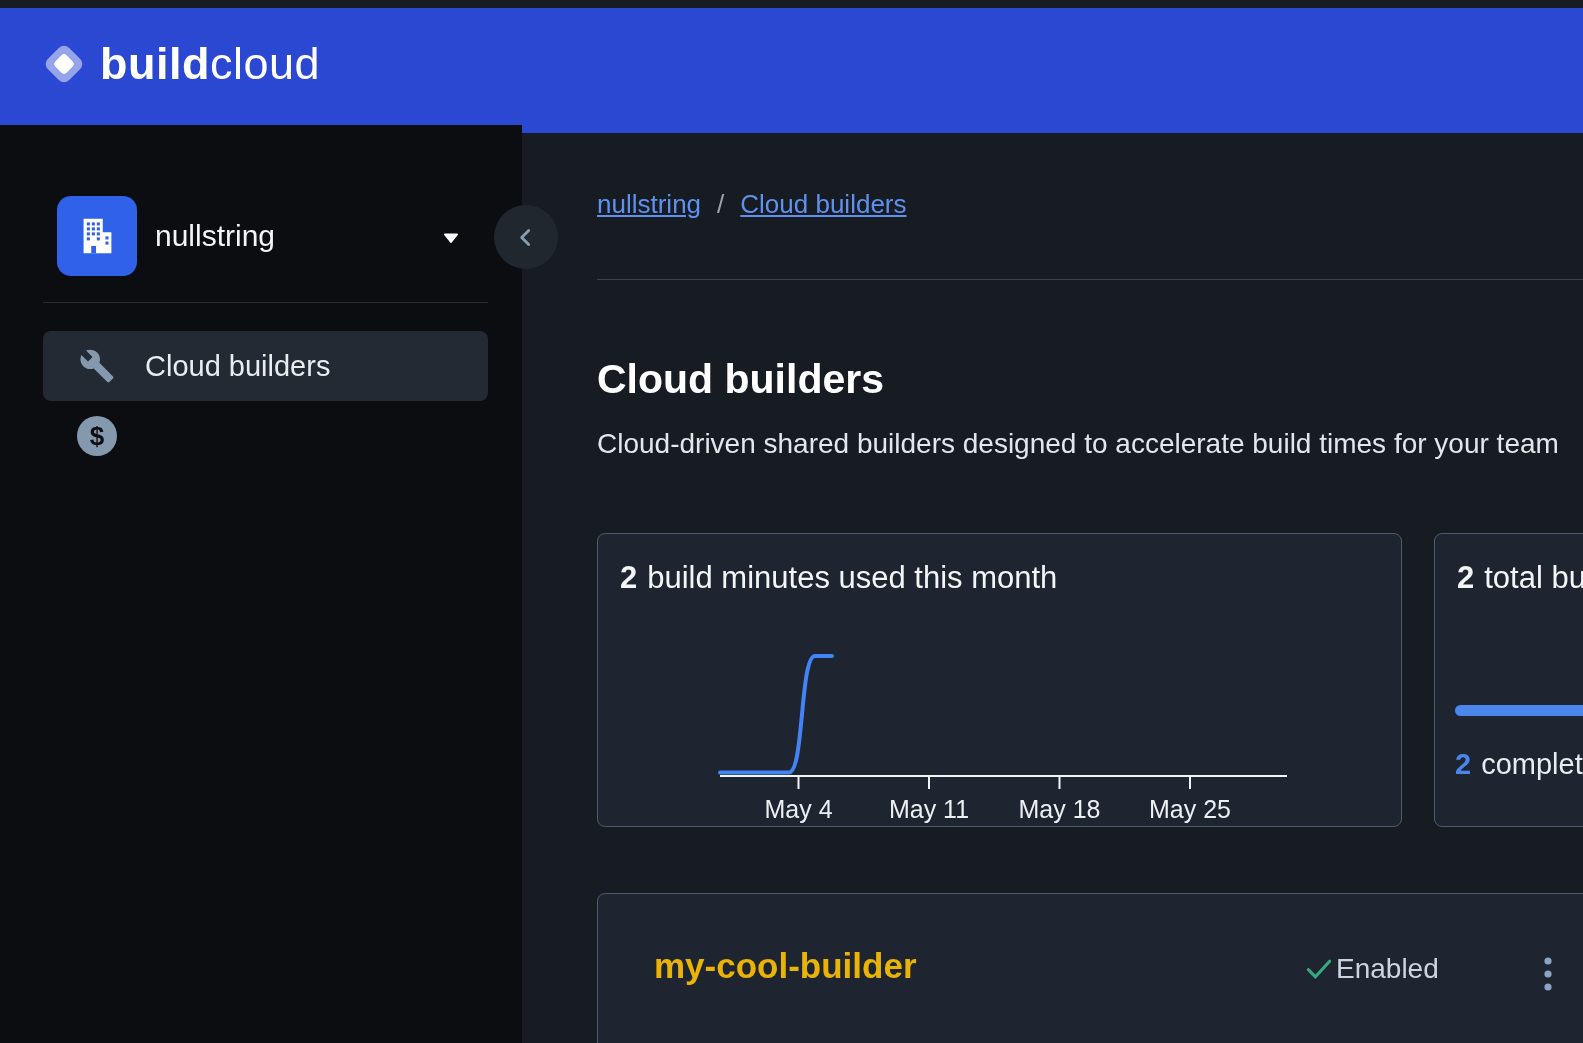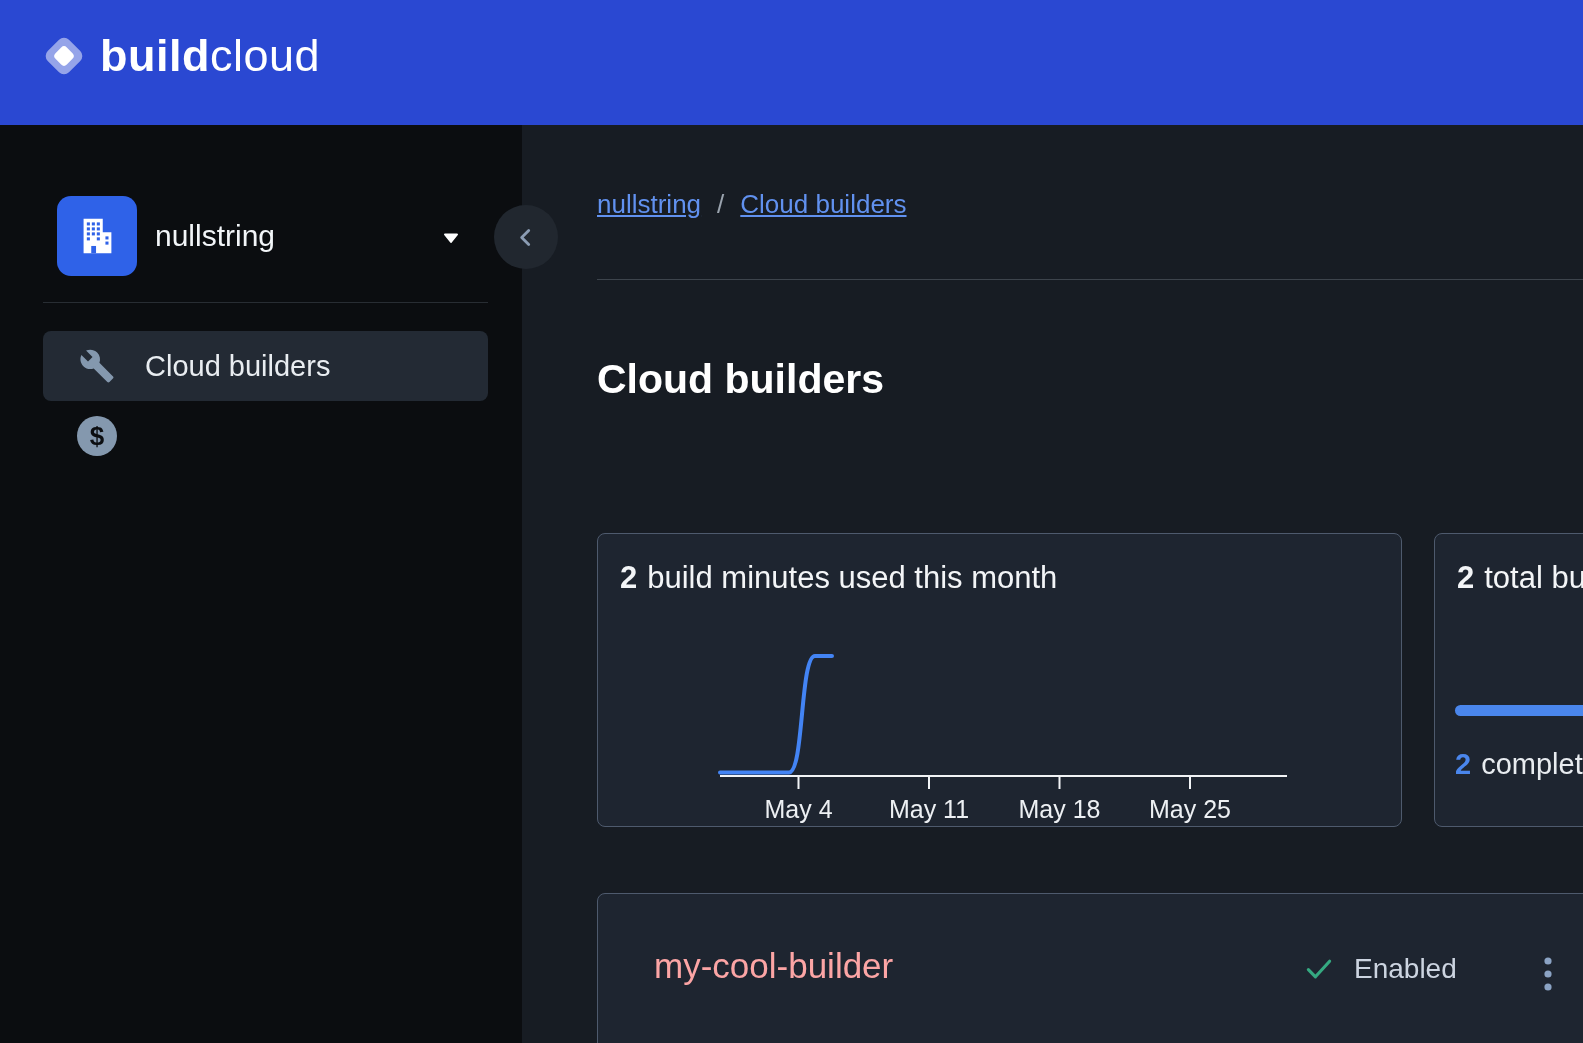--- a/index.html
+++ b/index.html
@@ -3,21 +3,21 @@
 <meta charset="utf-8">
 <style>
   html,body{margin:0;padding:0;}
   body{
     width:1583px;height:1043px;position:relative;overflow:hidden;
     background:#171c23;
     font-family:"Liberation Sans","DejaVu Sans",sans-serif;
     -webkit-font-smoothing:antialiased;
   }
   
-  .app-header{position:absolute;left:0;top:0;width:100%;height:125px;background:#2a48d2;}
+  .app-header{position:absolute;left:0;top:8px;width:100%;height:125px;background:#2a48d2;}
   .logo-mark{position:absolute;left:42px;top:34px;width:44px;height:44px;}
   .logo-outer{position:absolute;inset:7px;background:rgba(255,255,255,.5);border-radius:7px;transform:rotate(45deg);}
   .logo-inner{position:absolute;inset:14px;background:#ffffff;border-radius:4px;transform:rotate(45deg);}
   .brand{position:absolute;left:100px;top:30px;font-size:45px;color:#fff;letter-spacing:.5px;}
   .brand b{font-weight:700;}
   .brand span{font-weight:400;}
   
   .sidebar{position:absolute;left:0;top:125px;width:522px;bottom:0;background:#0b0d10;}
   .org-row{position:absolute;left:57px;top:71px;height:80px;width:400px;display:flex;align-items:center;cursor:pointer;}
   .org-tile{width:80px;height:80px;border-radius:14px;background:#2f62e8;display:flex;align-items:center;justify-content:center;flex:0 0 auto;}
@@ -42,22 +42,22 @@
   .card{position:absolute;background:#1e2530;border:1px solid #4e5a6d;border-radius:8px;box-sizing:border-box;padding-left:13px;}
   .usage-card{left:75px;top:408px;width:805px;height:294px;}
   .builds-card{left:912px;top:408px;width:600px;height:294px;}
   .builder-card{left:75px;top:768px;width:1150px;height:280px;}
   .card-title{position:absolute;left:22px;top:26px;font-size:31px;color:#f3f5f7;font-weight:400;}
   .card-title .num{font-weight:700;margin-right:10px;}
   .chart-svg{position:absolute;left:0;top:96px;width:805px;height:198px;}
   .progress-bar{position:absolute;left:20px;top:171px;height:11px;width:calc(100% - 40px);border-radius:6px;background:#4a86ec;}
   .completed-stat{position:absolute;left:20px;top:214px;font-size:29px;color:#e8ecf0;}
   .completed-stat .num{color:#4a86ec;font-weight:700;margin-right:10px;}
-  .builder-name{position:absolute;left:56px;top:52px;font-size:35px;font-weight:400;color:#fca5a5;}
-  .builder-status{position:absolute;left:704px;top:55px;height:40px;display:flex;align-items:center;gap:18px;}
+  .builder-name{position:absolute;left:56px;top:52px;font-size:35px;font-weight:700;color:#eab308;}
+  .builder-status{position:absolute;left:704px;top:55px;height:40px;display:flex;align-items:center;gap:0;}
   .status-label{font-size:28px;color:#ccd4e0;}
   .kebab-btn{position:absolute;left:938px;top:58px;width:24px;height:46px;background:none;border:none;display:flex;align-items:center;justify-content:center;cursor:pointer;}
   .tick-label{font-size:25px;fill:#edf0f3;}
 </style>
 </head>
 <body>
 
 <div class="app-header">
   <div class="logo-mark">
     <div class="logo-outer"></div>
@@ -123,20 +123,21 @@
 <div class="main">
 
   <div class="breadcrumb">
     <span class="bc-link">nullstring</span>
     <span class="bc-sep">/</span>
     <span class="bc-link">Cloud builders</span>
   </div>
   <div class="bc-divider"></div>
 
   <h1 class="page-title">Cloud builders</h1>
+  <div class="page-desc">Cloud-driven shared builders designed to accelerate build times for your team</div>
 
   <div class="card usage-card">
     <div class="card-title">
       <span class="num">2</span><span>build minutes used this month</span>
     </div>
     <svg class="chart-svg" viewBox="0 0 805 198">
 
       <line x1="122" y1="146" x2="689" y2="146" stroke="#f2f4f6" stroke-width="2"></line>
       <line x1="200.5" y1="146" x2="200.5" y2="159" stroke="#f2f4f6" stroke-width="2"></line>
       <line x1="331" y1="146" x2="331" y2="159" stroke="#f2f4f6" stroke-width="2"></line>

